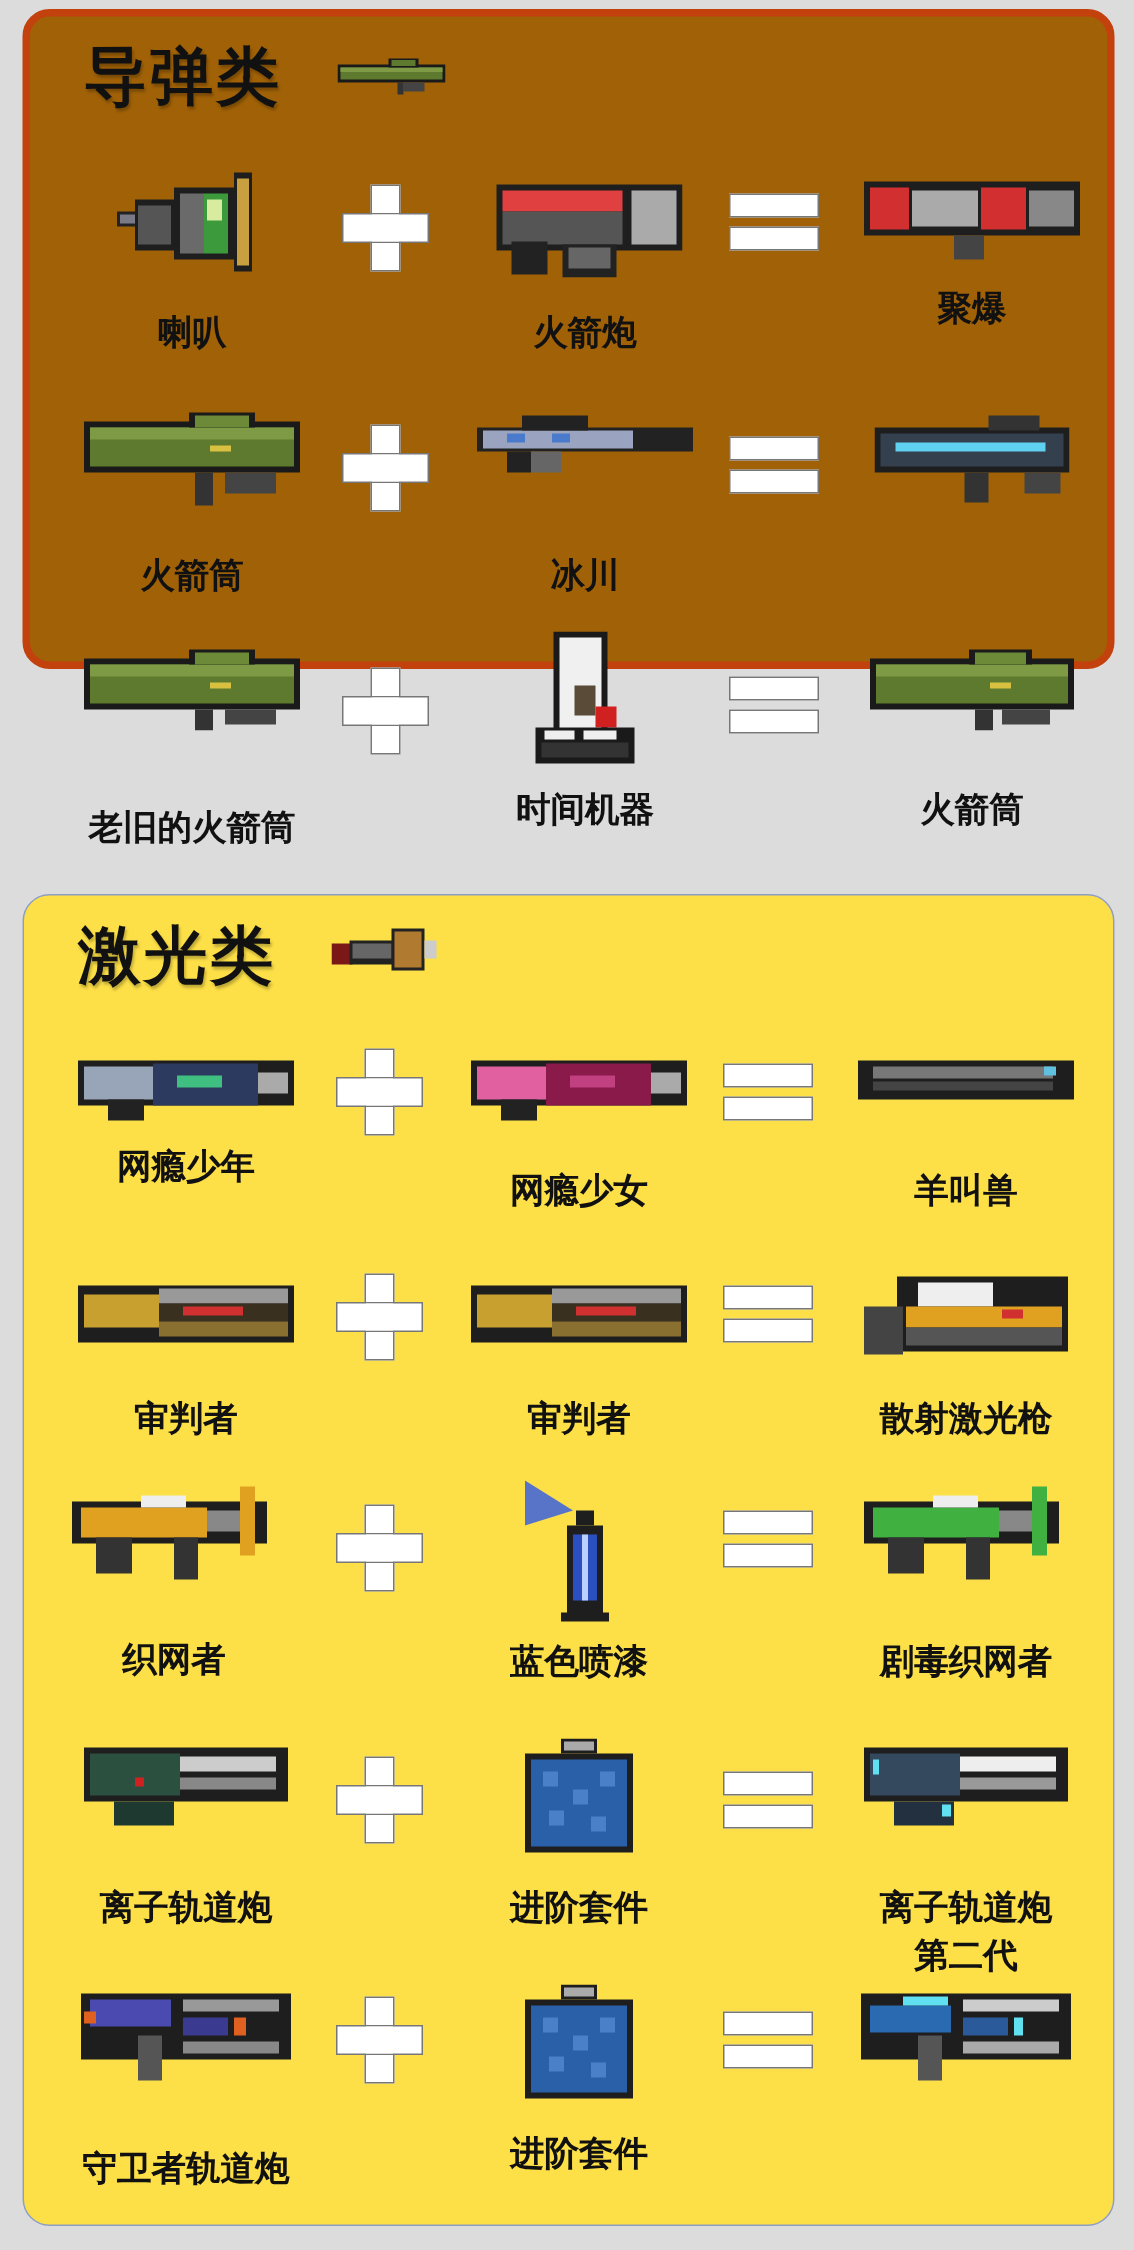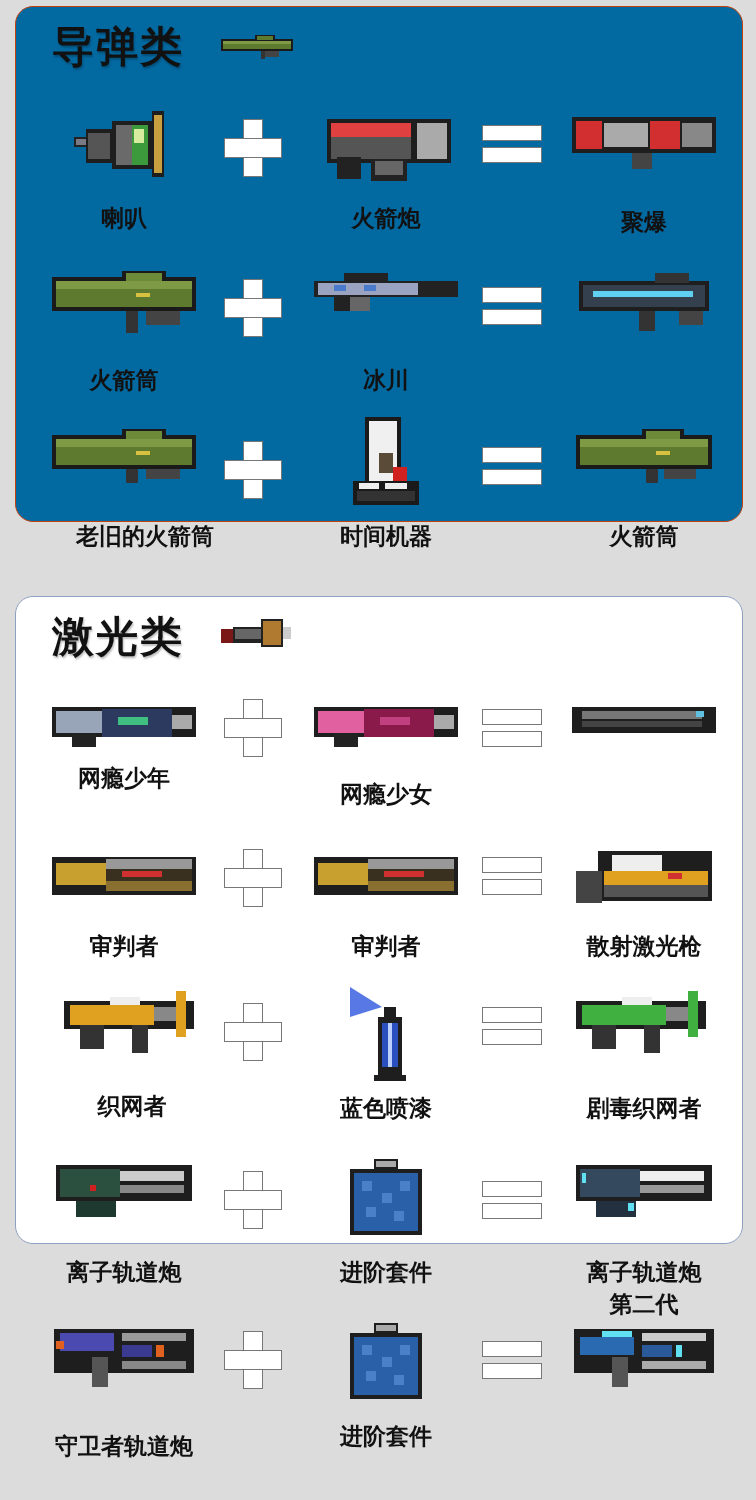--- a/index.html
+++ b/index.html
@@ -1,19 +1,19 @@
 <!DOCTYPE html>
 <html><head>
 <meta charset="utf-8">
 <style>
   html,body{margin:0;padding:0;}
   body{width:756px;height:1500px;background:#dcdcdc;position:relative;overflow:hidden;font-family:"DejaVu Sans","Liberation Sans",sans-serif;}
   .panel{position:absolute;left:15px;width:728px;border-radius:18px;box-sizing:border-box;}
-  .panel.missile{top:6px;height:516px;background:#0369a1;border:1px solid #c2410c;}
-  .panel.laser{top:596px;height:648px;background:#ffffff;border:1px solid #8f9fc2;}
+  .panel.missile{top:6px;height:440px;background:#a16207;border:5px solid #c2410c;}
+  .panel.laser{top:596px;height:888px;background:#fde047;border:1px solid #8f9fc2;}
   .title{position:absolute;left:36px;top:12px;font-size:42px;font-weight:bold;color:#111;letter-spacing:2px;text-shadow:1px 2px 2px rgba(0,0,0,0.25);}
   .title-icon{position:absolute;top:26px;}
   .row{position:absolute;left:0;width:728px;}
   .cell{position:absolute;width:180px;text-align:center;}
   .cell .sprite{position:relative;margin:0 auto;}
   .cell .lbl{position:absolute;left:0;width:180px;font-size:23px;font-weight:bold;color:#111;line-height:30px;text-align:center;}
   .op-plus{position:absolute;width:58px;height:58px;}
   .op-plus:before,.op-plus:after{content:"";position:absolute;background:#fff;border:1px solid #777;box-sizing:border-box;}
   .op-plus:before{left:19px;top:0;width:20px;height:58px;}
   .op-plus:after{left:0;top:19px;width:58px;height:20px;}
@@ -74,21 +74,21 @@
       </div>
     <div class="cell" style="left:538px;">
       <svg class="sprite" width="144" height="64" viewBox="0 0 144 64">
         <rect x="0" y="10" width="144" height="36" fill="#1e1e1e"></rect>
           <rect x="4" y="14" width="26" height="28" fill="#d23030"></rect>
         <rect x="32" y="16" width="44" height="24" fill="#aaa"></rect>
           <rect x="78" y="14" width="30" height="28" fill="#d23030"></rect>
         <rect x="110" y="16" width="30" height="24" fill="#888"></rect>
           <rect x="60" y="46" width="20" height="16" fill="#444"></rect>
       </svg>
-      <div class="lbl" style="top:100px;">聚爆</div>
+      <div class="lbl" style="top:80px;">聚爆</div>
     </div>
   </div>
 
   <div class="row" style="top:262px;">
     <div class="cell" style="left:18px;">
       <svg class="sprite" width="144" height="66" viewBox="0 0 144 66">
         <rect x="0" y="8" width="144" height="34" fill="#1a1a1a"></rect>
           <rect x="4" y="12" width="136" height="26" fill="#5e7a2e"></rect>
           <rect x="4" y="12" width="136" height="8" fill="#7e9a44"></rect>
         <rect x="70" y="2" width="44" height="10" fill="#1a1a1a"></rect>
@@ -135,21 +135,21 @@
       <svg class="sprite" width="144" height="66" viewBox="0 0 144 66">
         <rect x="0" y="18" width="144" height="34" fill="#1a1a1a"></rect>
           <rect x="4" y="22" width="136" height="26" fill="#5e7a2e"></rect>
           <rect x="4" y="22" width="136" height="8" fill="#7e9a44"></rect>
         <rect x="70" y="12" width="44" height="10" fill="#1a1a1a"></rect>
           <rect x="74" y="14" width="36" height="8" fill="#6c8a38"></rect>
         <rect x="84" y="34" width="14" height="4" fill="#d8c040"></rect>
           <rect x="94" y="52" width="34" height="10" fill="#444"></rect>
           <rect x="74" y="52" width="12" height="14" fill="#333"></rect>
       </svg>
-      <div class="lbl" style="top:104px;text-align:right;">老旧的火箭筒</div>
+      <div class="lbl" style="top:116px;">老旧的火箭筒</div>
     </div>
     <div class="op-plus" style="left:208px;top:24px;">
         <i></i>
       </div>
     <div class="cell" style="left:280px;">
       <svg class="sprite" width="70" height="90" viewBox="0 0 70 90">
         <rect x="14" y="0" width="36" height="70" fill="#1a1a1a"></rect>
           <rect x="18" y="4" width="28" height="62" fill="#f0f0f0"></rect>
         <rect x="28" y="36" width="14" height="20" fill="#5a4a38"></rect>
           <rect x="42" y="50" width="14" height="14" fill="#d02020"></rect>
@@ -221,20 +221,21 @@
         <span class="a"></span>
         <span class="b"></span>
       </div>
     <div class="cell" style="left:538px;">
       <svg class="sprite" width="144" height="40" viewBox="0 0 144 40">
         <rect x="0" y="8" width="144" height="26" fill="#1e1e1e"></rect>
           <rect x="10" y="12" width="120" height="8" fill="#777"></rect>
         <rect x="10" y="22" width="120" height="6" fill="#444"></rect>
           <rect x="124" y="12" width="8" height="6" fill="#60c0e0"></rect>
       </svg>
+      <div class="lbl" style="top:80px;">羊叫兽</div>
     </div>
   </div>
 
   <div class="row" style="top:250px;">
     <div class="cell" style="left:18px;">
       <svg class="sprite" width="144" height="54" viewBox="0 0 144 54">
         <rect x="0" y="10" width="144" height="38" fill="#1e1e1e"></rect>
           <rect x="4" y="16" width="50" height="22" fill="#c8a030"></rect>
         <rect x="54" y="12" width="86" height="10" fill="#999"></rect>
           <rect x="54" y="22" width="86" height="12" fill="#3a3020"></rect>
@@ -268,21 +269,21 @@
         <rect x="32" y="24" width="104" height="14" fill="#e0a020"></rect>
           <rect x="32" y="38" width="104" height="12" fill="#555"></rect>
         <rect x="4" y="24" width="26" height="32" fill="#444"></rect>
           <rect x="96" y="26" width="14" height="6" fill="#d03030"></rect>
       </svg>
       <div class="lbl" style="top:84px;">散射激光枪</div>
     </div>
   </div>
 
   <div class="row" style="top:390px;">
-    <div class="cell" style="left:26px;font-family:Liberation Mono, monospace;">
+    <div class="cell" style="left:10px;font-family:Liberation Mono, monospace;">
       <svg class="sprite" width="144" height="70" viewBox="0 0 144 70">
         <rect x="4" y="14" width="130" height="28" fill="#1e1e1e"></rect>
           <rect x="10" y="18" width="84" height="20" fill="#e0a020"></rect>
         <rect x="50" y="10" width="30" height="8" fill="#eee"></rect>
           <rect x="94" y="20" width="30" height="14" fill="#888"></rect>
         <rect x="116" y="4" width="10" height="46" fill="#e0a020"></rect>
           <rect x="20" y="38" width="24" height="24" fill="#333"></rect>
           <rect x="72" y="38" width="16" height="28" fill="#333"></rect>
       </svg>
       <div class="lbl" style="top:106px;">织网者</div>

